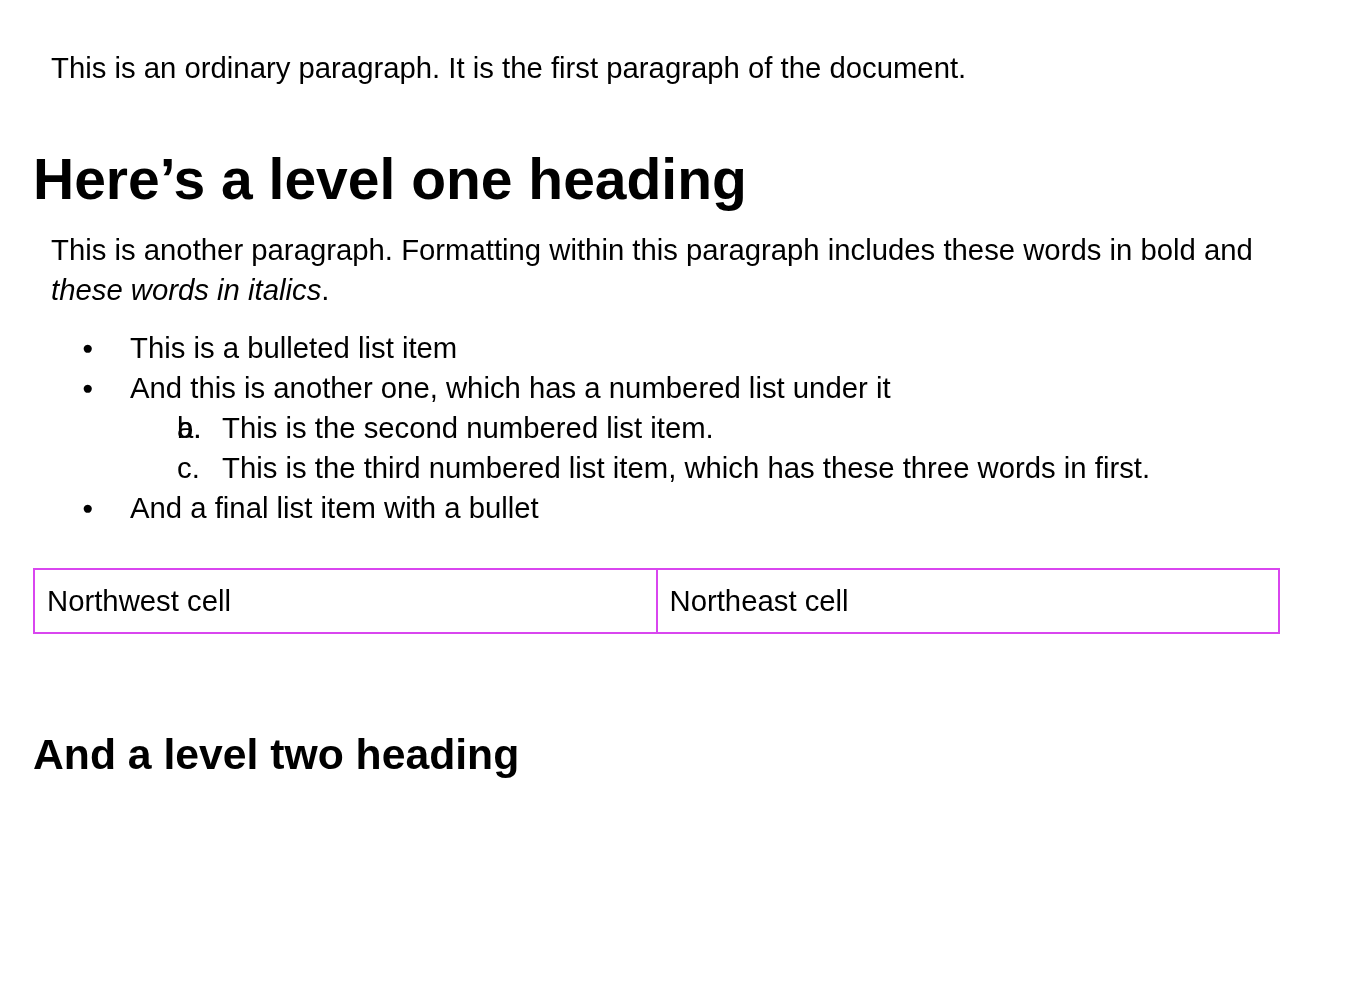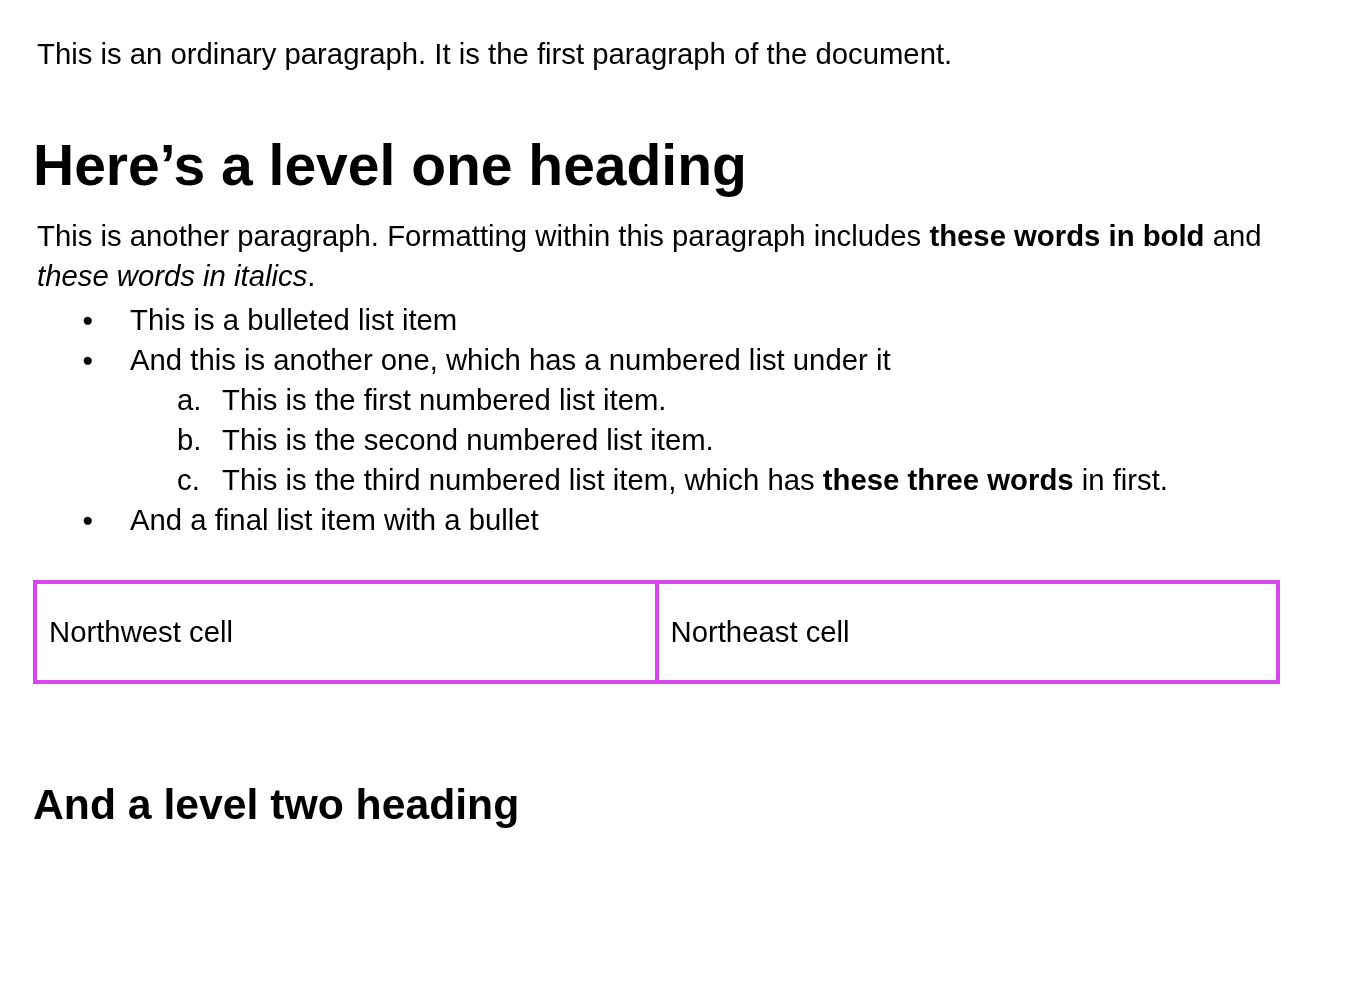--- a/index.html
+++ b/index.html
@@ -13,34 +13,34 @@
     font-size: 29.3px;
     line-height: 40px;
     overflow: hidden;
   }
   .page {
     width: 1360px;
     height: 988px;
     padding: 30px 33px 0 33px;
     background: #ffffff;
   }
-  p { margin: 4px; }
+  p { margin: 18px; }
   h1 {
     font-size: 57px;
     line-height: 62px;
     font-weight: bold;
     margin: 60px 0 20px 0;
   }
   h2 {
     font-size: 42.7px;
     line-height: 50px;
     font-weight: bold;
     margin: 95px 0 6px 0;
   }
-  b { font-weight: bold; text-align: center; }
+  b { font-weight: normal; text-align: center; }
   i { font-style: italic; }
 
   ul.bullet-list, ol.alpha-list {
     list-style: none;
     margin: 0;
     padding: 0;
   }
   ul.bullet-list > li {
     position: relative;
     padding-left: 97px;
@@ -62,22 +62,22 @@
     top: 0;
   }
 
   table.doc-table {
     border-collapse: collapse;
     table-layout: fixed;
     width: 1247px;
     margin-top: 40px;
   }
   table.doc-table td {
-    border: 4px solid #d946ef;
-    padding: 28px 12px;
+    border: 2px solid #d946ef;
+    padding: 11px 12px;
     vertical-align: top;
     line-height: 40px;
   }
 </style>
 </head>
 <body>
 
 <div class="page">
 
   <p>This is an ordinary paragraph. It is the first paragraph of the document.</p>
@@ -90,21 +90,20 @@
     <li>
       <span class="bullet-marker">●</span>
       <span>This is a bulleted list item</span>
     </li>
     <li>
       <span class="bullet-marker">●</span>
       <span>And this is another one, which has a numbered list under it</span>
       <ol class="alpha-list">
         <li>
           <span class="alpha-marker">a.</span>
-          <span>This is the first numbered list item.</span>
         </li>
         <li>
           <span class="alpha-marker">b.</span>
           <span>This is the second numbered list item.</span>
         </li>
         <li><span class="alpha-marker">c.</span><span>This is the third numbered list item, which has </span><b>these three words</b><span> in first.</span></li>
       </ol>
     </li>
     <li>
       <span class="bullet-marker">●</span>

